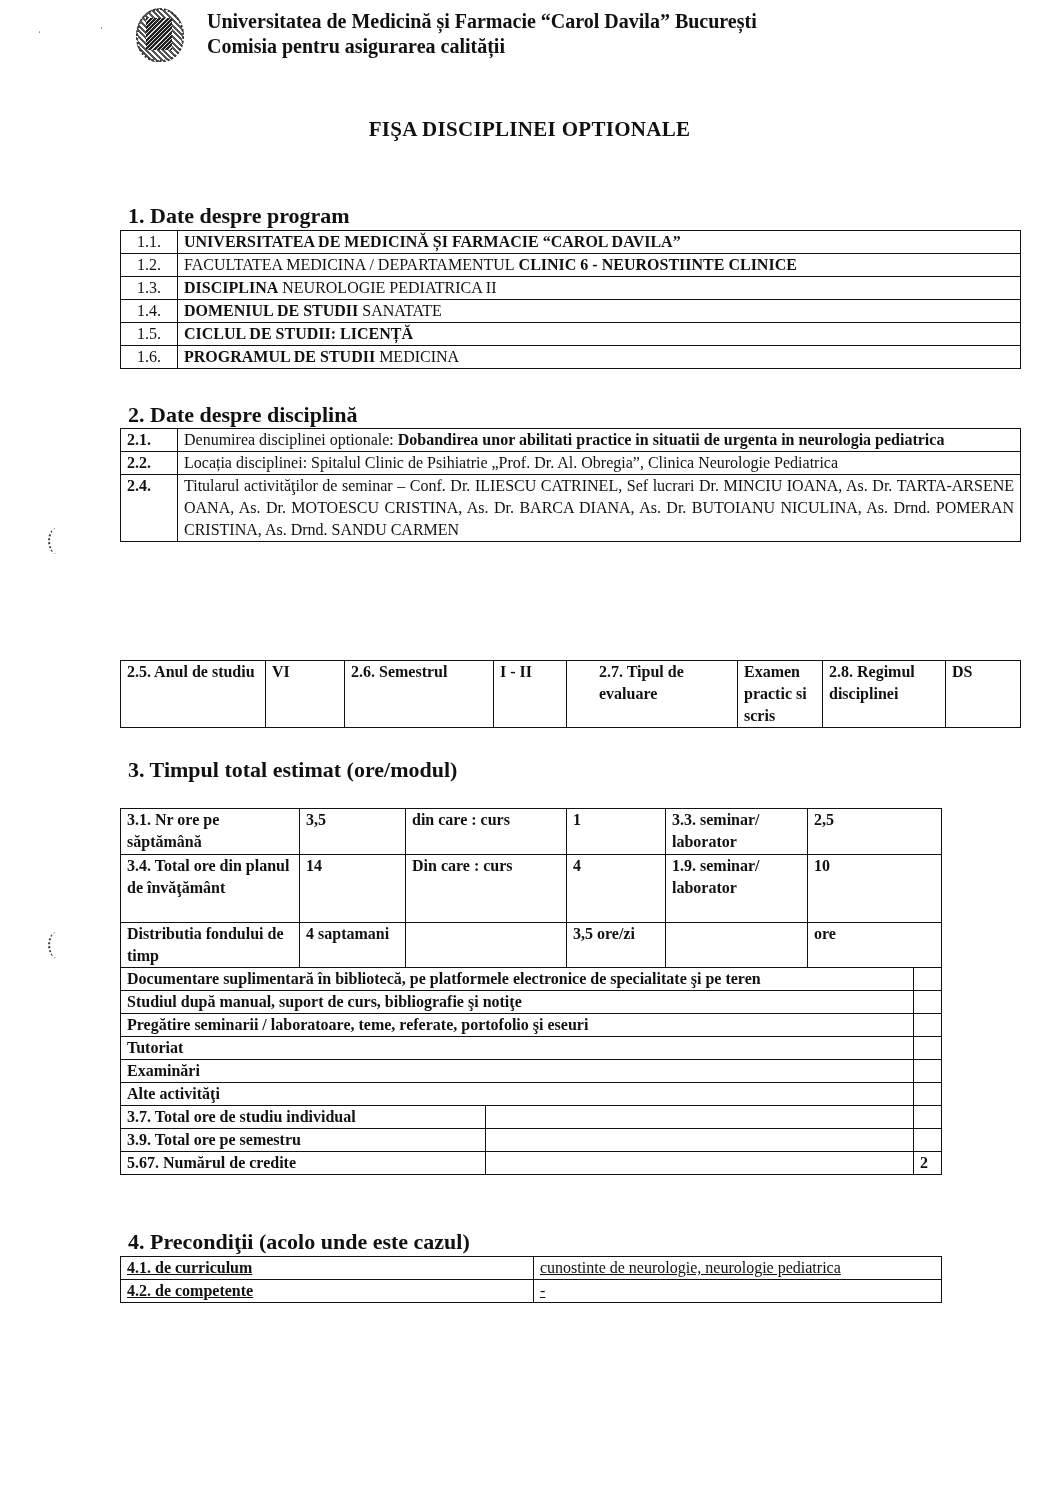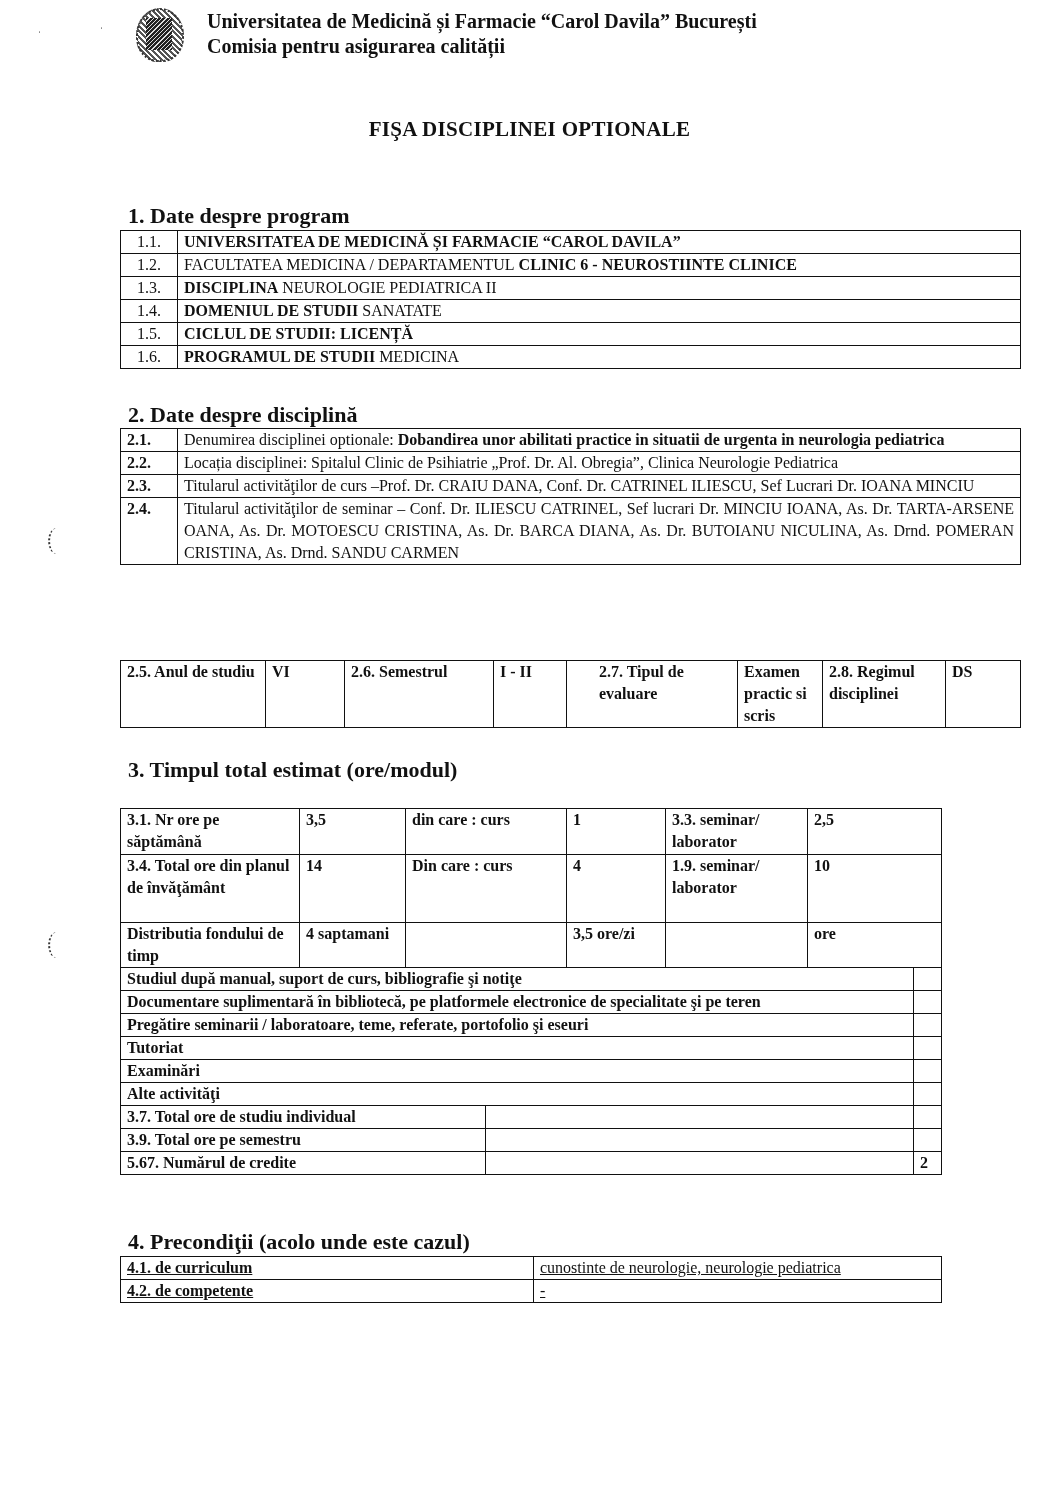--- a/index.html
+++ b/index.html
@@ -84,24 +84,20 @@
   <tbody>
     <tr>
         <td class="num">2.1.</td>
         <td class="txt"><span class="n">Denumirea disciplinei optionale:</span><span> Dobandirea unor abilitati practice in situatii de urgenta in neurologia pediatrica</span></td>
       </tr>
     <tr>
         <td class="num">2.2.</td>
         <td class="txt"><span class="n">Locația disciplinei:</span><span class="n"> Spitalul Clinic de Psihiatrie „Prof. Dr. Al. Obregia”, Clinica Neurologie Pediatrica</span></td>
       </tr>
     <tr>
-        <td class="num">2.3.</td>
-        <td class="txt"><span class="n">Titularul activităţilor de curs</span><span class="n"> –Prof. Dr. CRAIU DANA, Conf. Dr. CATRINEL ILIESCU, Sef Lucrari Dr. IOANA MINCIU</span></td>
-      </tr>
-    <tr>
         <td class="num">2.4.</td>
         <td class="txt"><span class="n">Titularul activităţilor de seminar</span><span class="n"> – Conf. Dr. ILIESCU CATRINEL, Sef lucrari Dr. MINCIU IOANA, As. Dr. TARTA-ARSENE OANA, As. Dr. MOTOESCU CRISTINA, As. Dr. BARCA DIANA, As. Dr. BUTOIANU NICULINA, As. Drnd. POMERAN CRISTINA, As. Drnd. SANDU CARMEN</span></td>
       </tr>
   </tbody>
 </table>
 <table class="t2b">
   <tbody>
     <tr>
       <td style="width:132px;">2.5. Anul de studiu</td>
       <td style="width:66px;">VI</td>
@@ -140,25 +136,25 @@
       <td></td>
       <td>3,5 ore/zi</td>
       <td></td>
       <td>ore</td>
     </tr>
   </tbody>
 </table>
 <table class="t3b">
   <tbody>
     <tr>
+        <td colspan="2">Documentare suplimentară în bibliotecă, pe platformele electronice de specialitate şi pe teren</td>
+        <td></td>
+      </tr>
+    <tr>
         <td colspan="2" style="width:672px;">Studiul după manual, suport de curs, bibliografie şi notiţe</td>
-        <td></td>
-      </tr>
-    <tr>
-        <td colspan="2">Documentare suplimentară în bibliotecă, pe platformele electronice de specialitate şi pe teren</td>
         <td></td>
       </tr>
     <tr>
         <td colspan="2">Pregătire seminarii / laboratoare, teme, referate, portofolio şi eseuri</td>
         <td></td>
       </tr>
     <tr>
         <td colspan="2">Tutoriat</td>
         <td></td>
       </tr>

